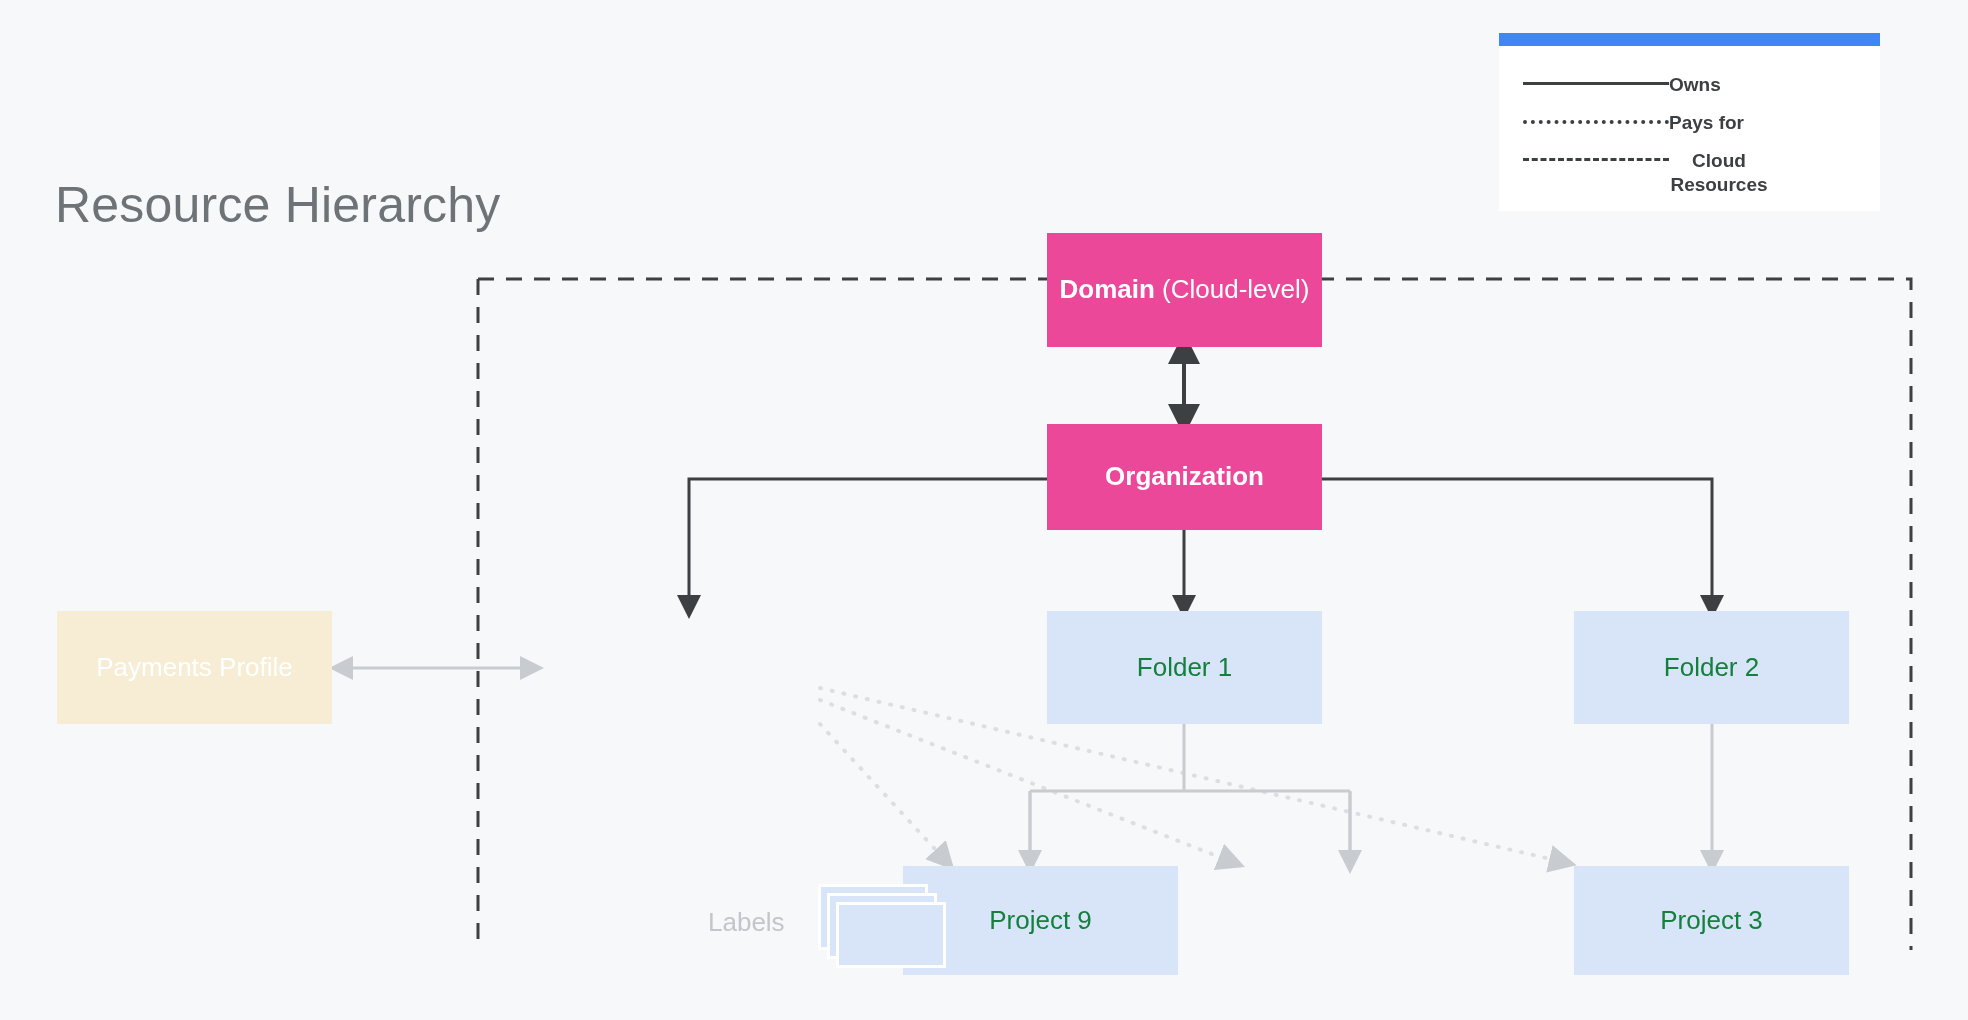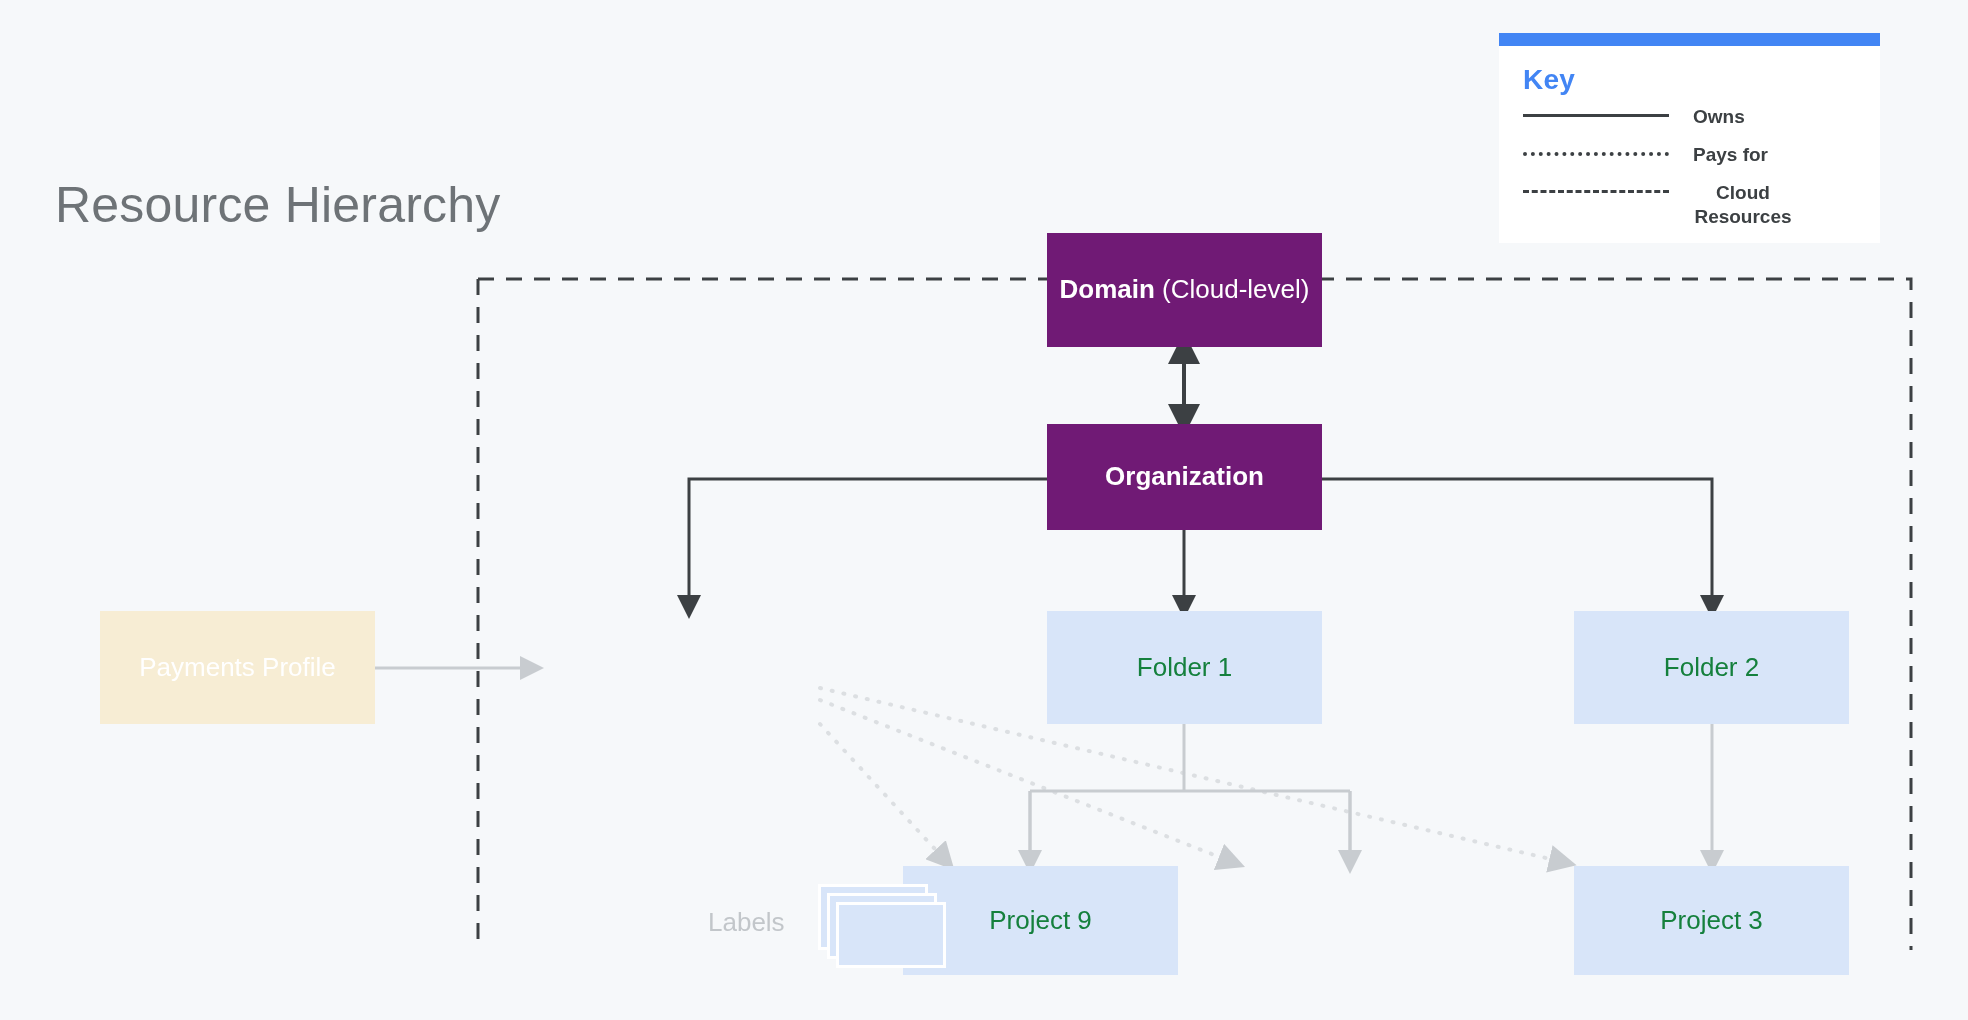--- a/index.html
+++ b/index.html
@@ -40,21 +40,21 @@
   .node {
     position: absolute;
     display: flex;
     align-items: center;
     justify-content: center;
     box-sizing: border-box;
     text-align: center;
     line-height: 1.2;
   }
   .node-red {
-    background: #701a75;
+    background: #ec4899;
     color: #FFFFFF;
     font-size: 26px;
   }
   .node-red .strong { font-weight: 700; }
   .node-red .light  { font-weight: 400; }
 
   .node-green {
     background: #D8EBDD;
     color: #FFFFFF;
     font-size: 26px;
@@ -140,21 +140,20 @@
   }
   .ks-solid  i { border-top-style: solid; }
   .ks-dotted i { border-top-style: dotted; border-top-width: 4px; }
   .ks-dashed i { border-top-style: dashed; border-top-width: 3px; }
   .key-label {
     font-size: 19px;
     font-weight: 700;
     color: #3C4043;
     line-height: 1.25;
     padding-top: 1px;
-    margin-left: 24px;
   }
 </style>
 </head>
 <body>
 
 <div id="stage">
 
   <div class="diagram-title">Resource Hierarchy</div>
 
   <svg id="edges" viewBox="0 0 1968 1020" xmlns="http://www.w3.org/2000/svg">
@@ -198,21 +197,21 @@
   <div class="node node-red" style="left:1047px; top:233px; width:275px; height:114px;">
     <span>
       <b class="strong">Domain</b><span class="light"> (Cloud-level)</span>
     </span>
   </div>
 
   <div class="node node-red" style="left:1047px; top:424px; width:275px; height:106px; font-weight:700;">
     <span>Organization</span>
   </div>
 
-  <div class="node node-cream" style="left:57px; top:611px; width:275px; height:113px;margin-left:43px;">
+  <div class="node node-cream" style="left:57px; top:611px; width:275px; height:113px;">
     <span>Payments Profile</span>
   </div>
 
 
   <div class="node node-blue" style="left:1047px; top:611px; width:275px; height:113px;">
     <span>Folder 1</span>
   </div>
 
   <div class="node node-blue" style="left:1574px; top:611px; width:275px; height:113px;">
     <span>Folder 2</span>
@@ -229,21 +228,20 @@
 
   <div class="labels-text">Labels</div>
 
   <div class="label-card" style="left:818px; top:884px;"></div>
   <div class="label-card" style="left:827px; top:893px;"></div>
   <div class="label-card" style="left:836px; top:902px;"></div>
 
   <div class="key-panel">
     <div class="key-bar"></div>
     <div class="key-body">
-      <div class="key-title">Key</div>
 
       <div class="key-row">
         <span class="key-sample ks-solid">
             <i></i>
           </span>
         <span class="key-label">Owns</span>
       </div>
 
       <div class="key-row">
         <span class="key-sample ks-dotted">

